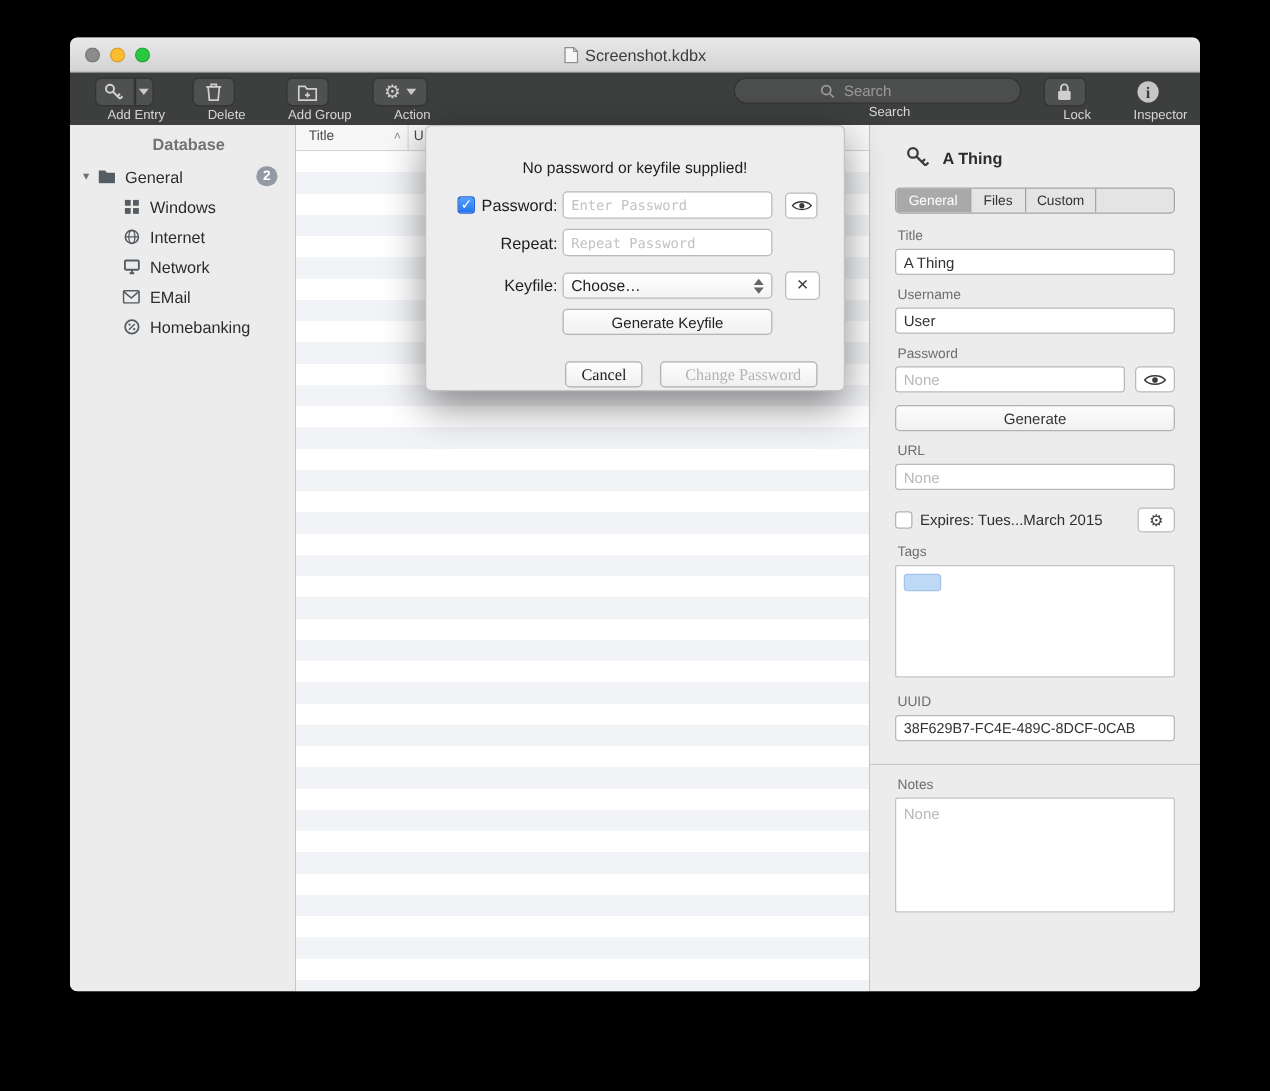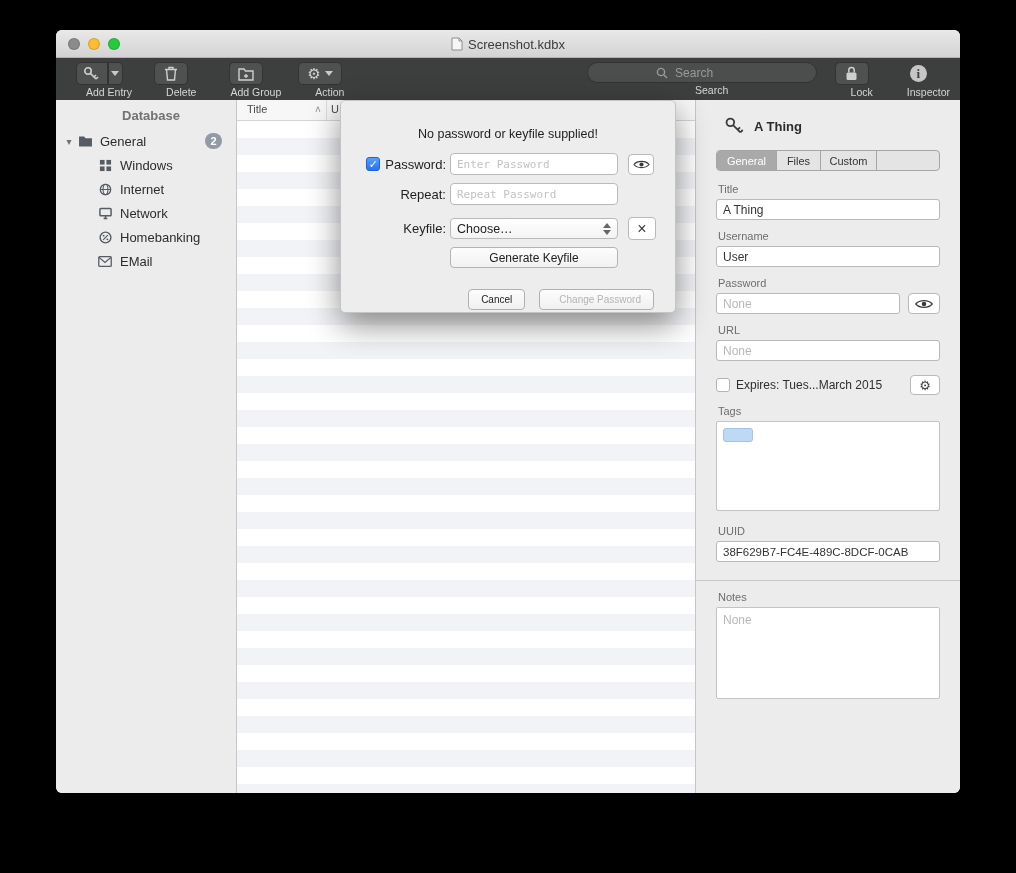--- a/index.html
+++ b/index.html
@@ -123,22 +123,22 @@
   .tri-down{width:0;height:0;border-left:4px solid transparent;border-right:4px solid transparent;
     border-top:5px solid #666;}
   .xbtn{width:28px;height:23px;margin-left:10px;background:#fff;border:1px solid #b9b9b9;
     border-radius:4px;display:flex;align-items:center;justify-content:center;font-size:16px;
     color:#3a3a3a;box-sizing:border-box;}
   .gk-btn{width:168px;height:21px;margin:7px 0 0 109px;background:linear-gradient(#fdfdfd,#f1f1f1);
     border:1px solid #b3b3b3;border-radius:4px;font-size:12px;color:#222;display:flex;
     align-items:center;justify-content:center;box-sizing:border-box;}
   .dlg-buttons{display:flex;justify-content:flex-end;gap:14px;margin:21px 21px 0 0;}
   .dbtn{height:21px;border:1px solid #b0b0b0;border-radius:4px;background:linear-gradient(#fdfdfd,#f0f0f0);
-    font-size:10px;color:#222;display:flex;align-items:center;justify-content:center;
-    box-sizing:border-box;padding:0 12px;}
+    font-size:13px;color:#222;display:flex;align-items:center;justify-content:center;
+    box-sizing:border-box;padding:0 12px;font-family:Liberation Serif, serif;}
   .dbtn.disabled{color:#b4b4b4;padding-left:19px;}
   svg{display:block;}
 </style>
 </head>
 <body>
 
 <div class="screen">
   <div class="window">
 
     <div class="titlebar">
@@ -284,38 +284,38 @@
             <svg width="13" height="13" viewBox="0 0 14 14">
                 <rect x="1" y="1.5" width="12" height="8" rx="1" fill="none" stroke="#555c63" stroke-width="1.6"></rect>
                 <path d="M5 12.5 h4 M7 9.5 v3" stroke="#555c63" stroke-width="1.6"></path>
               </svg>
           </span>
           <span>Network</span>
         </div>
 
         <div class="sb-row child">
           <span class="sb-icon">
+            <svg width="14" height="11" viewBox="0 0 15 12">
+                <rect x="0.7" y="0.7" width="13.6" height="10.6" rx="1" fill="none" stroke="#555c63" stroke-width="1.4"></rect>
+                <path d="M1 1.5 L7.5 7 L14 1.5" fill="none" stroke="#555c63" stroke-width="1.4"></path>
+              </svg>
+          </span>
+          <span>EMail</span>
+        </div>
+
+        <div class="sb-row child">
+          <span class="sb-icon">
             <svg width="13" height="13" viewBox="0 0 14 14">
                 <circle cx="7" cy="7" r="5.8" fill="none" stroke="#555c63" stroke-width="1.5"></circle>
                 <path d="M4.5 9.5 L9.5 4.5" stroke="#555c63" stroke-width="1.3"></path>
                 <circle cx="5" cy="5" r="1" fill="#555c63"></circle>
                 <circle cx="9" cy="9" r="1" fill="#555c63"></circle>
               </svg>
           </span>
           <span>Homebanking</span>
-        </div>
-
-        <div class="sb-row child">
-          <span class="sb-icon">
-            <svg width="14" height="11" viewBox="0 0 15 12">
-                <rect x="0.7" y="0.7" width="13.6" height="10.6" rx="1" fill="none" stroke="#555c63" stroke-width="1.4"></rect>
-                <path d="M1 1.5 L7.5 7 L14 1.5" fill="none" stroke="#555c63" stroke-width="1.4"></path>
-              </svg>
-          </span>
-          <span>EMail</span>
         </div>
       </div>
 
       <div class="list">
         <div class="list-header">
           <span class="lh-label" style="left:10px;">Title</span>
           <span class="lh-caret">˄</span>
           <span class="lh-div"></span>
           <span class="lh-label" style="left:94px;">U</span>
         </div>
@@ -352,20 +352,21 @@
           <div class="eye-btn">
             <span>
               <svg width="18" height="12" viewBox="0 0 24 16">
                   <path d="M1 8 C6 2 18 2 23 8 C18 14 6 14 1 8 Z" fill="none" stroke="#3a3a3a" stroke-width="1.6"></path>
                   <circle cx="12" cy="8" r="3" fill="#3a3a3a"></circle>
                 </svg>
             </span>
           </div>
         </div>
 
+        <div class="wide-btn">Generate</div>
 
         <div class="f-label">URL</div>
         <input class="f-input" placeholder="None" style="">
 
         <div class="exp-row">
           <span class="cbx"></span>
           <span class="exp-label">Expires: Tues...March 2015</span>
           <span class="gear-btn">
               <span>⚙</span>
             </span>

